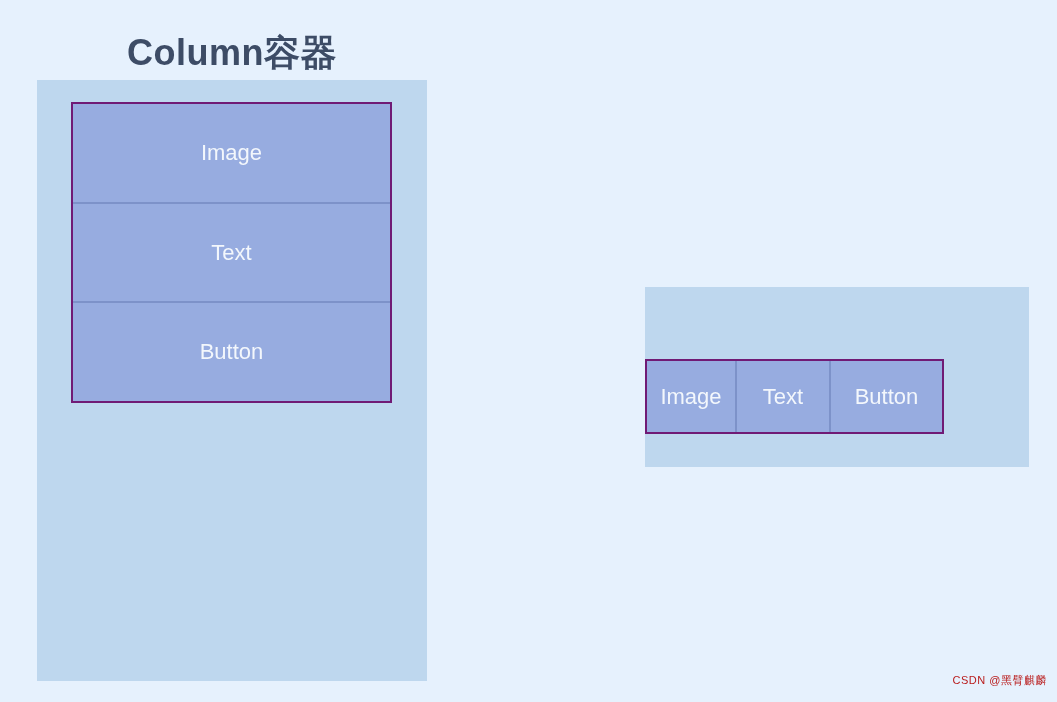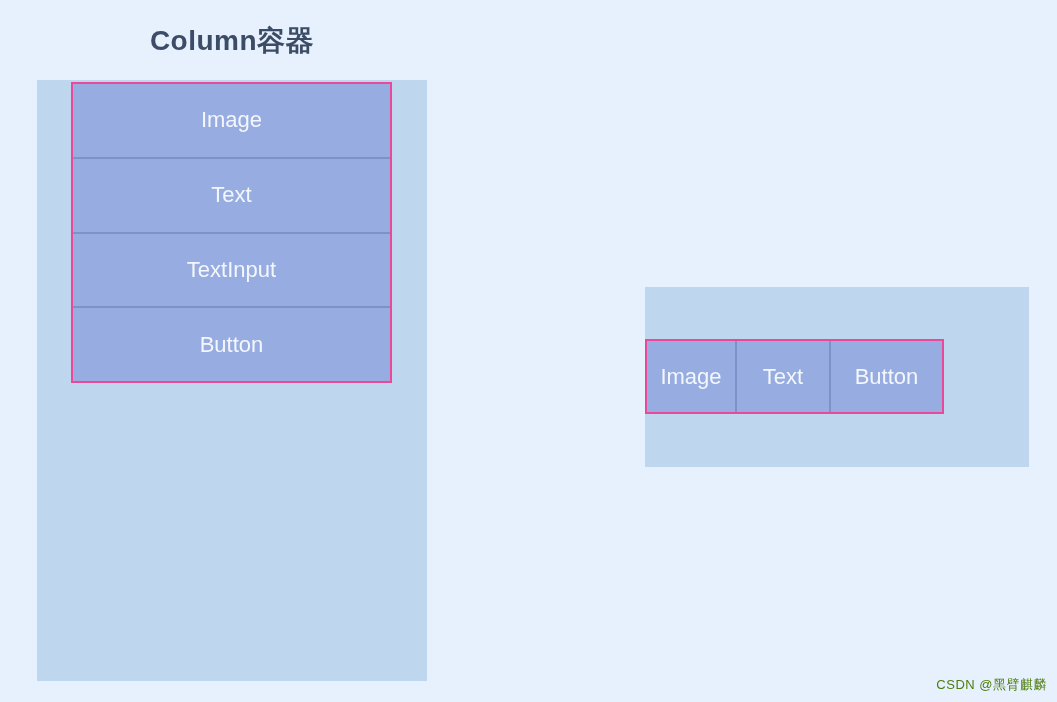--- a/index.html
+++ b/index.html
@@ -9,25 +9,25 @@
   .page {
     position: relative;
     width: 1057px;
     height: 702px;
     background: #e6f1fd;
     overflow: hidden;
     font-family: "Liberation Sans", sans-serif;
   }
   .section-title {
     position: absolute;
-    top: 22px;
+    top: 34px;
     height: 38px;
     line-height: 38px;
     text-align: center;
-    font-size: 28px;
+    font-size: 36px;
     font-weight: bold;
     color: #3d4c66;
     letter-spacing: 0.5px;
   }
   .title-column { left: 37px;  width: 390px; }
   .title-row    { left: 645px; width: 390px; }
 
   .outer-container {
     position: absolute;
     background: #bed7ee;
@@ -41,22 +41,23 @@
   .row-container {
     left: 645px;
     top: 287px;
     width: 384px;
     height: 180px;
   }
 
   .stack {
     position: absolute;
     box-sizing: border-box;
-    border: 2px solid #ec4899;
+    border: 2px solid #701a75;
     display: flex;
+    margin-top: 20px;
   }
   .column-stack {
     left: 34px;
     top: 2px;
     width: 321px;
     height: 301px;
     flex-direction: column;
   }
   .row-stack {
     left: 0px;
@@ -83,38 +84,37 @@
   .row-stack .item-box:not(:last-child) {
     border-right: 2px solid rgba(104, 126, 182, 0.55);
   }
   .row-item-0 { width: 90px; }
   .row-item-1 { width: 94px; }
   .row-item-2 { width: 111px; }
 
   .watermark {
     position: absolute;
     right: 10px;
-    bottom: 8px;
-    font-size: 13px;
-    color: #4d7c0f;
+    bottom: 14px;
+    font-size: 11px;
+    color: #b91c1c;
     letter-spacing: 0.5px;
   }
 </style>
 </head>
 <body>
 
 <div class="page">
 
   <div class="section-title title-column">Column容器</div>
 
   <div class="outer-container column-container">
     <div class="stack column-stack">
       <div class="item-box">Image</div>
       <div class="item-box">Text</div>
-      <div class="item-box">TextInput</div>
       <div class="item-box">Button</div>
     </div>
   </div>
 
 
   <div class="outer-container row-container">
     <div class="stack row-stack">
       <div class="item-box row-item-0">Image</div>
       <div class="item-box row-item-1">Text</div>
       <div class="item-box row-item-2">Button</div>

